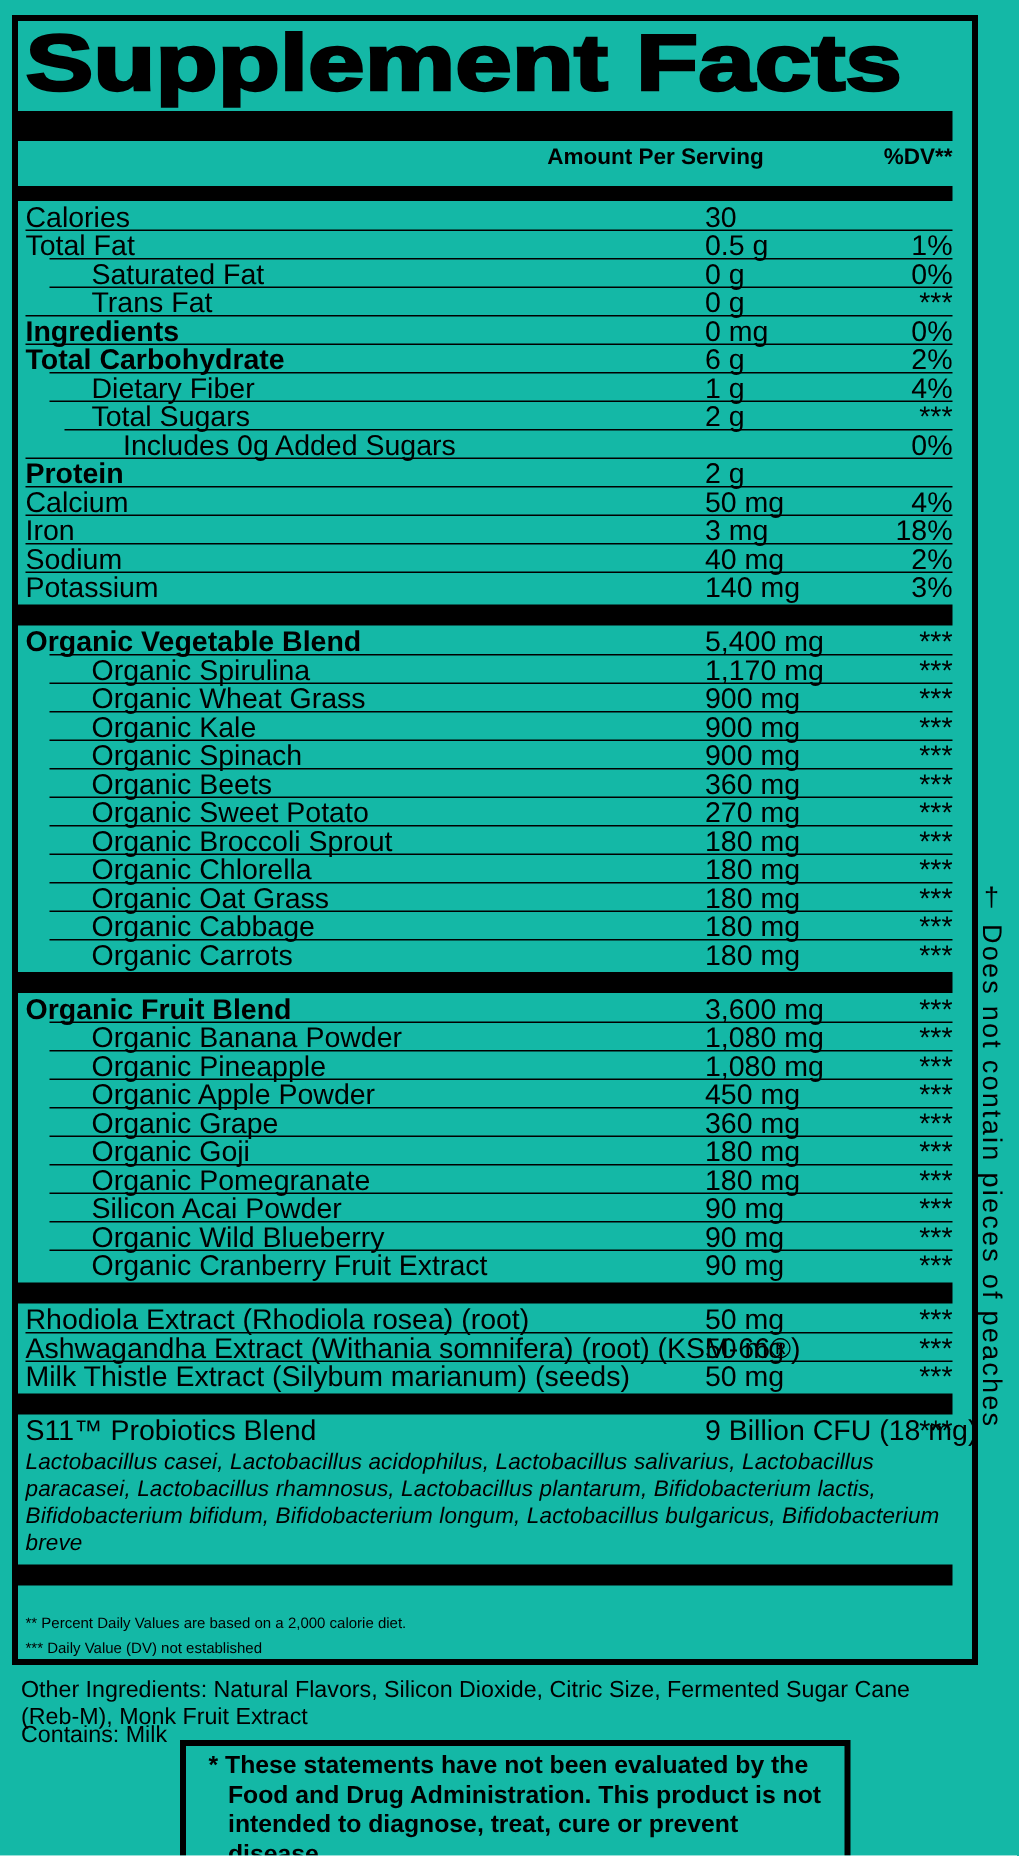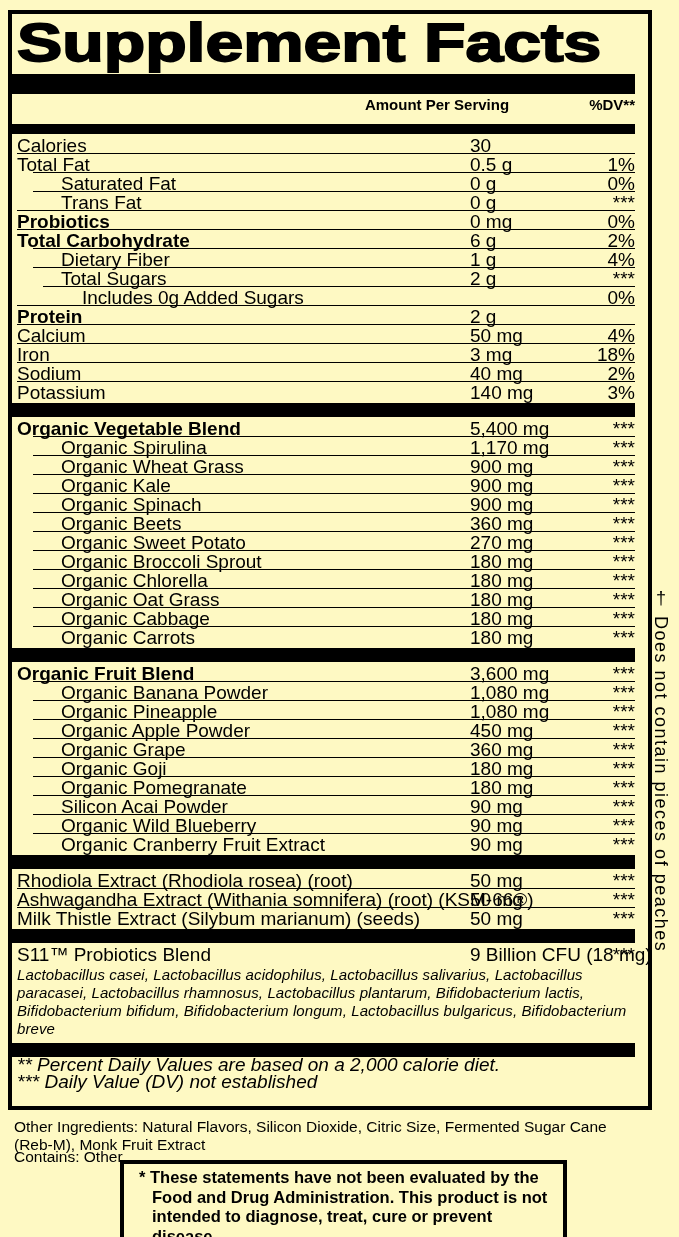--- a/index.html
+++ b/index.html
@@ -1,16 +1,16 @@
 <!DOCTYPE html>
 <html><head>
 <meta charset="utf-8">
 <style>
   html,body{margin:0;padding:0;background:#fff;}
-  .page{position:relative;width:679px;height:1237px;background:#fef9c3;color:#000;
+  .page{position:relative;width:679px;height:1237px;background:#14b8a6;color:#000;
         font-family:"Liberation Sans","DejaVu Sans",sans-serif;overflow:hidden;}
 
   
   .facts-box{position:absolute;left:8px;top:10px;width:644px;height:1100px;
              border:4px solid #000;box-sizing:border-box;padding:0 13px 0 5px;overflow:hidden;}
 
   .title{font-weight:bold;font-size:53px;line-height:56px;margin-top:1px;white-space:nowrap;
          -webkit-text-stroke:1.8px #000;letter-spacing:0px;
          transform:scaleX(1.28);transform-origin:left center;}
   .serving-line{font-size:17.5px;line-height:20px;}
@@ -33,21 +33,21 @@
   .ind-2 .rule{left:26px;}
   .lbl{display:block;padding-top:2px;}
   .ind-1 .lbl{padding-left:44px;}
   .ind-2 .lbl{padding-left:65px;}
   .b .lbl{font-weight:bold;}
   .it{}
   .amt{position:absolute;left:453px;top:2px;}
   .dv{position:absolute;right:0;top:2px;}
 
   .species{font-style:italic;font-size:15px;line-height:18px;margin-top:4px;letter-spacing:0.1px;}
-  .footnotes{margin-top:0;font-size:19px;line-height:16.5px;font-style:italic;}
+  .footnotes{margin-top:18px;font-size:10px;line-height:16.5px;}
 
   .side-note{position:absolute;left:650px;top:588px;height:420px;writing-mode:vertical-rl;
              font-size:18px;letter-spacing:1.5px;white-space:nowrap;}
 
   .other-ing{position:absolute;left:14px;top:1118px;width:624px;font-size:15.5px;line-height:17.5px;}
   .contains{position:absolute;left:14px;top:1148px;font-size:15.5px;}
   .disclaimer{position:absolute;left:120px;top:1160px;width:447px;box-sizing:border-box;
               border:4px solid #000;padding:4px 8px 6px 28px;text-indent:-13px;
               font-weight:bold;font-size:16.5px;line-height:19.5px;}
 </style>
@@ -88,21 +88,21 @@
     <span class="dv">0%</span>
   </div>
         <div class="row ind-1">
     <span class="rule"></span>
     <span class="lbl"><span class="pre"></span><span class="it">Trans</span><span class="post"> Fat</span></span>
     <span class="amt">0 g</span>
     <span class="dv">***</span>
   </div>
         <div class="row ind-0 b">
     <span class="rule"></span>
-    <span class="lbl"><span class="pre">Probiotics</span><span class="it"></span><span class="post"></span></span>
+    <span class="lbl"><span class="pre">Ingredients</span><span class="it"></span><span class="post"></span></span>
     <span class="amt">0 mg</span>
     <span class="dv">0%</span>
   </div>
         <div class="row ind-0 b">
     <span class="rule"></span>
     <span class="lbl"><span class="pre">Total Carbohydrate</span><span class="it"></span><span class="post"></span></span>
     <span class="amt">6 g</span>
     <span class="dv">2%</span>
   </div>
         <div class="row ind-1">
@@ -337,17 +337,17 @@
 
     <div class="footnotes">
       <div>** Percent Daily Values are based on a 2,000 calorie diet.</div>
       <div>*** Daily Value (DV) not established</div>
     </div>
   </div>
 
   <div class="side-note">† Does not contain pieces of peaches</div>
 
   <div class="other-ing">Other Ingredients: Natural Flavors, Silicon Dioxide, Citric Size, Fermented Sugar Cane (Reb-M), Monk Fruit Extract</div>
-  <div class="contains">Contains: Other</div>
+  <div class="contains">Contains: Milk</div>
 
   <div class="disclaimer">* These statements have not been evaluated by the Food and Drug Administration. This product is not intended to diagnose, treat, cure or prevent disease.</div>
 
 </div>
 
 </body></html>

